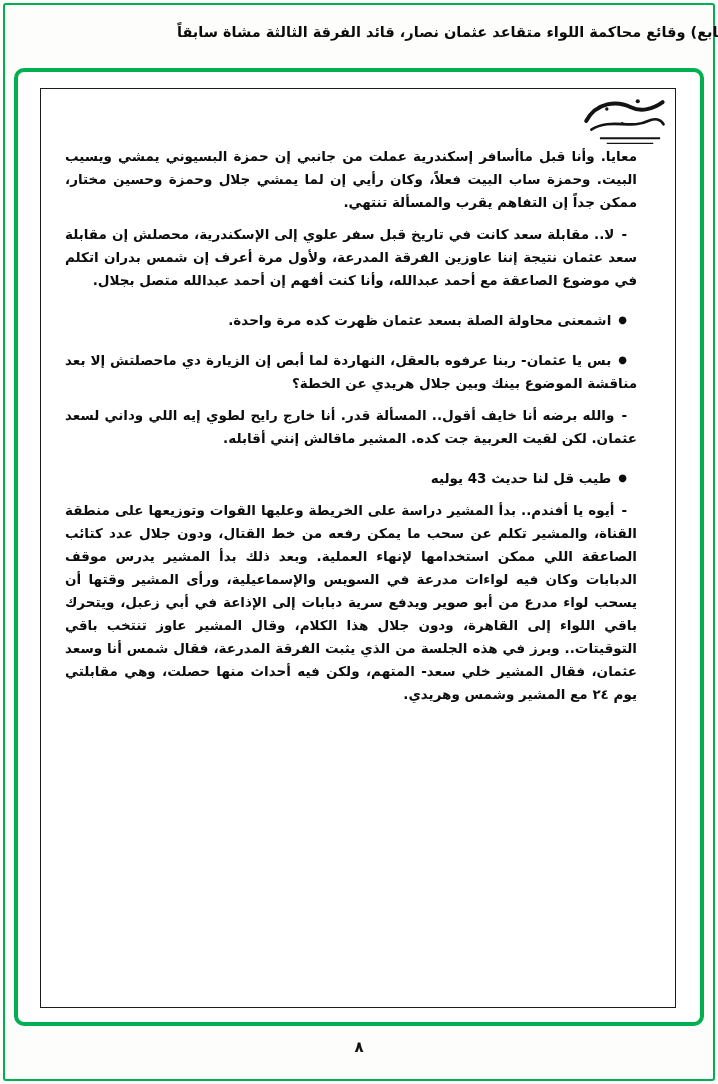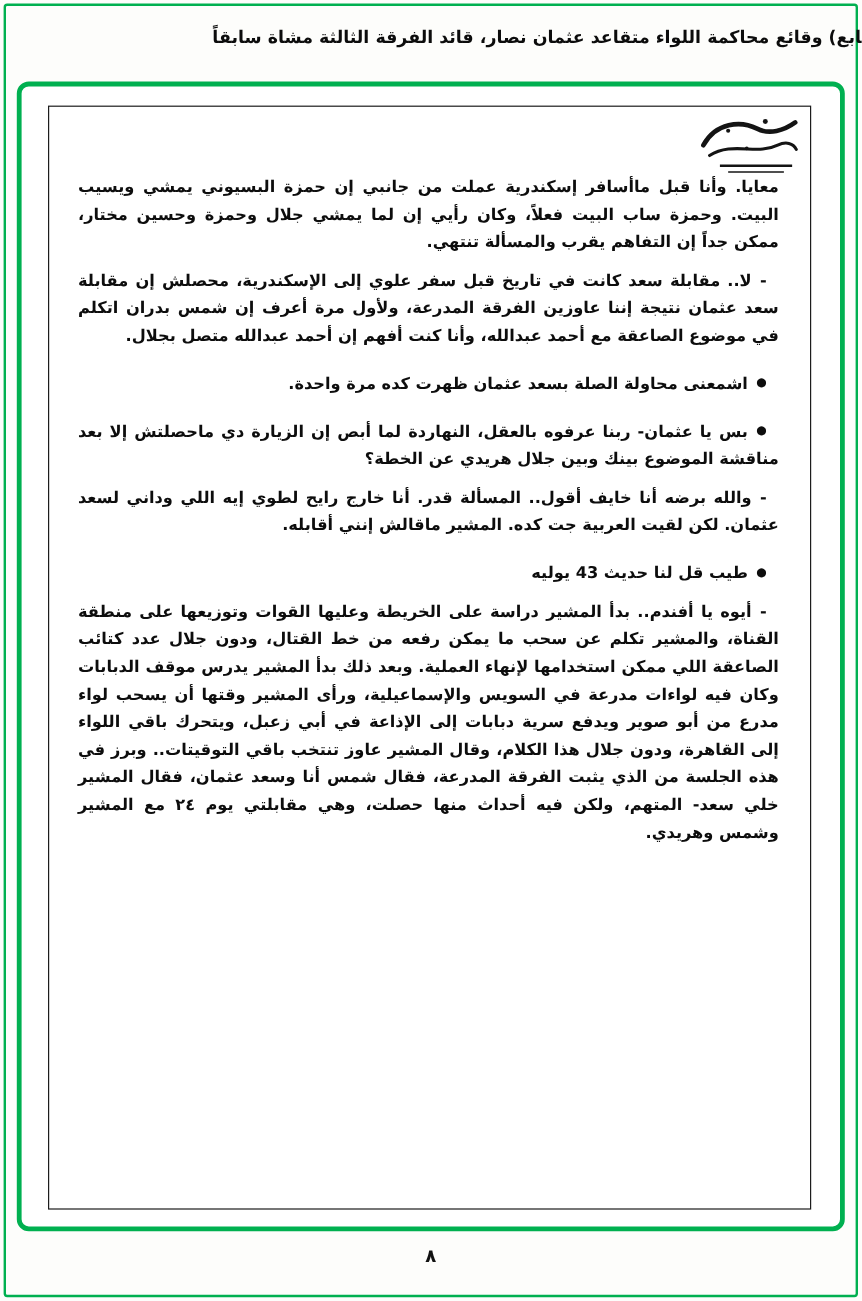--- a/index.html
+++ b/index.html
@@ -60,21 +60,21 @@
     top: 56px;
     right: 26px;
     left: 24px;
     direction: rtl;
     text-align: justify;
     font-size: 13.5px;
     font-weight: 700;
     line-height: 23px;
     color: #0d0d0d;
   }
-  .para { margin: 0 0 9px 0; }
+  .para { margin: 0 12px 9px 0; }
   .qa { text-indent: 10px; }
   .question { margin-top: 16px; }
   .marker {
     display: inline-block;
     text-indent: 0;
     margin-inline-end: 7px;
   }
   .marker.bullet { font-size: 10px; vertical-align: 2px; }
   .marker.dash { font-weight: 700; }
   .page-number {

